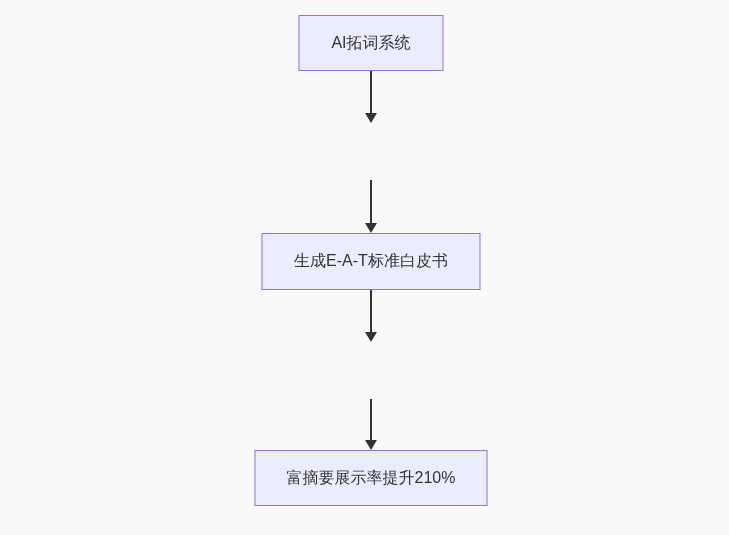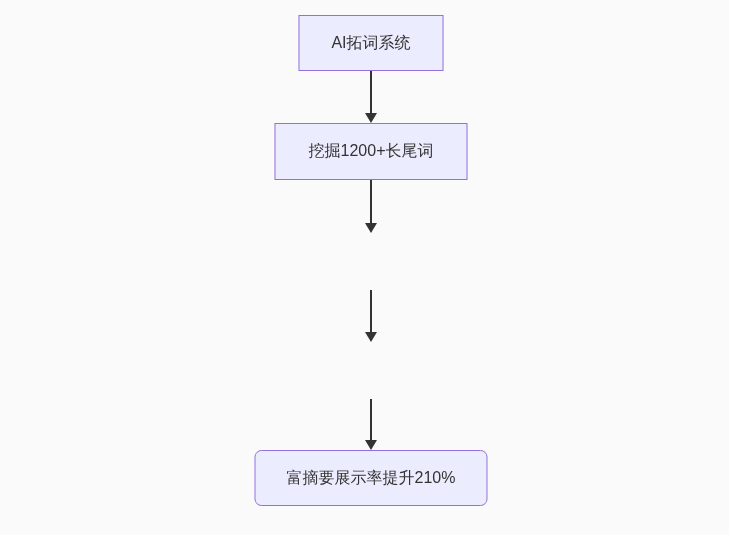--- a/index.html
+++ b/index.html
@@ -31,21 +31,21 @@
     display: flex;
     align-items: center;
     justify-content: center;
     text-align: center;
     white-space: nowrap;
   }
   .n1 { top: 15px;  width: 145px; height: 56px; }
   .n2 { top: 123px; width: 193px; height: 57px; }
   .n3 { top: 233px; width: 219px; height: 57px; }
   .n4 { top: 342px; width: 215px; height: 57px; }
-  .n5 { top: 450px; width: 233px; height: 56px; border-radius: 7px; }
+  .n5 { top: 450px; width: 233px; height: 56px; }
 
   .edge {
     position: absolute;
     left: 371px;
     transform: translateX(-50%);
     display: flex;
     flex-direction: column;
     align-items: center;
   }
   .e1 { top: 71px;  height: 52px; }
@@ -74,29 +74,29 @@
 
   <div class="node n1">
     <span>AI拓词系统</span>
   </div>
 
   <div class="edge e1">
     <div class="edge-line"></div>
     <div class="edge-arrowhead"></div>
   </div>
 
-  <div class="node n2">
-    <span>挖掘1200+长尾词</span>
-  </div>
 
   <div class="edge e2">
     <div class="edge-line"></div>
     <div class="edge-arrowhead"></div>
   </div>
 
+  <div class="node n3">
+    <span>生成E-A-T标准白皮书</span>
+  </div>
 
   <div class="edge e3">
     <div class="edge-line"></div>
     <div class="edge-arrowhead"></div>
   </div>
 
 
   <div class="edge e4">
     <div class="edge-line"></div>
     <div class="edge-arrowhead"></div>

